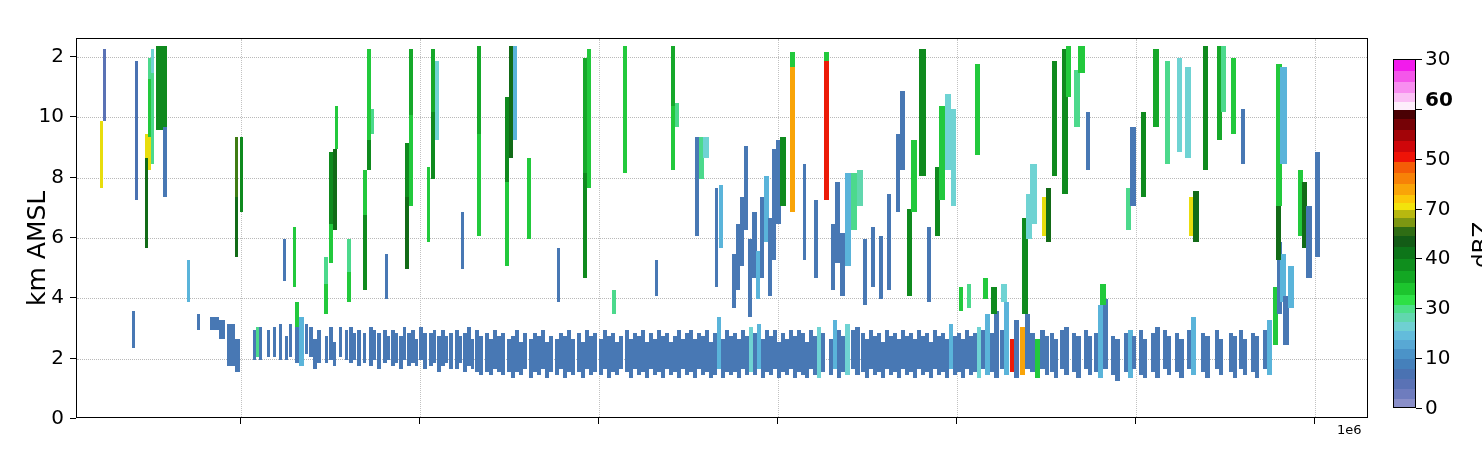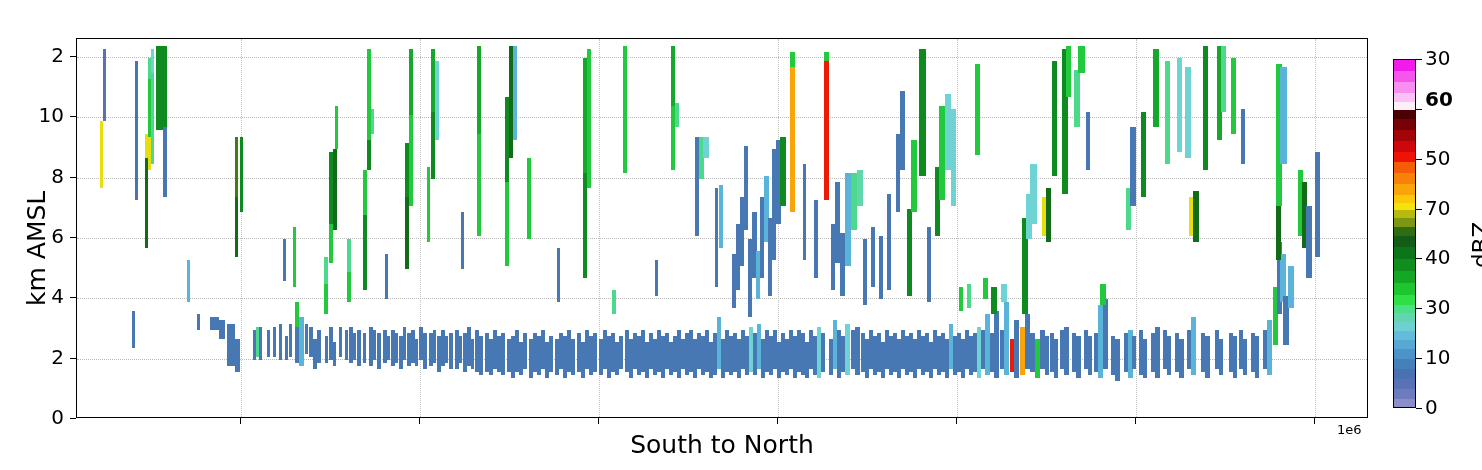--- a/index.html
+++ b/index.html
@@ -1284,21 +1284,20 @@
 
   <div id="xticks">
       <div class="xtick-mark" style="left: 240px; top: 418px;"></div>
       <div class="xtick-mark" style="left: 419px; top: 418px;"></div>
       <div class="xtick-mark" style="left: 598px; top: 418px;"></div>
       <div class="xtick-mark" style="left: 777px; top: 418px;"></div>
       <div class="xtick-mark" style="left: 956px; top: 418px;"></div>
       <div class="xtick-mark" style="left: 1135px; top: 418px;"></div>
       <div class="xtick-mark" style="left: 1314px; top: 418px;"></div>
     </div>
-  <div id="xlabel">South to North</div>
   <div id="x-offset-text">1e6</div>
 
   <div id="colorbar-frame">
       <div class="cb-band" style="top: 0px; height: 11.5686px; background: rgb(242, 27, 236);"></div>
       <div class="cb-band" style="top: 10.9686px; height: 11.5686px; background: rgb(244, 87, 234);"></div>
       <div class="cb-band" style="top: 21.9371px; height: 11.5686px; background: rgb(248, 142, 240);"></div>
       <div class="cb-band" style="top: 32.9057px; height: 9.57429px; background: rgb(251, 192, 245);"></div>
       <div class="cb-band" style="top: 41.88px; height: 8.57714px; background: rgb(253, 238, 251);"></div>
       <div class="cb-band" style="top: 49.8571px; height: 9.57429px; background: rgb(74, 1, 4);"></div>
       <div class="cb-band" style="top: 58.8314px; height: 11.5686px; background: rgb(118, 2, 6);"></div>

